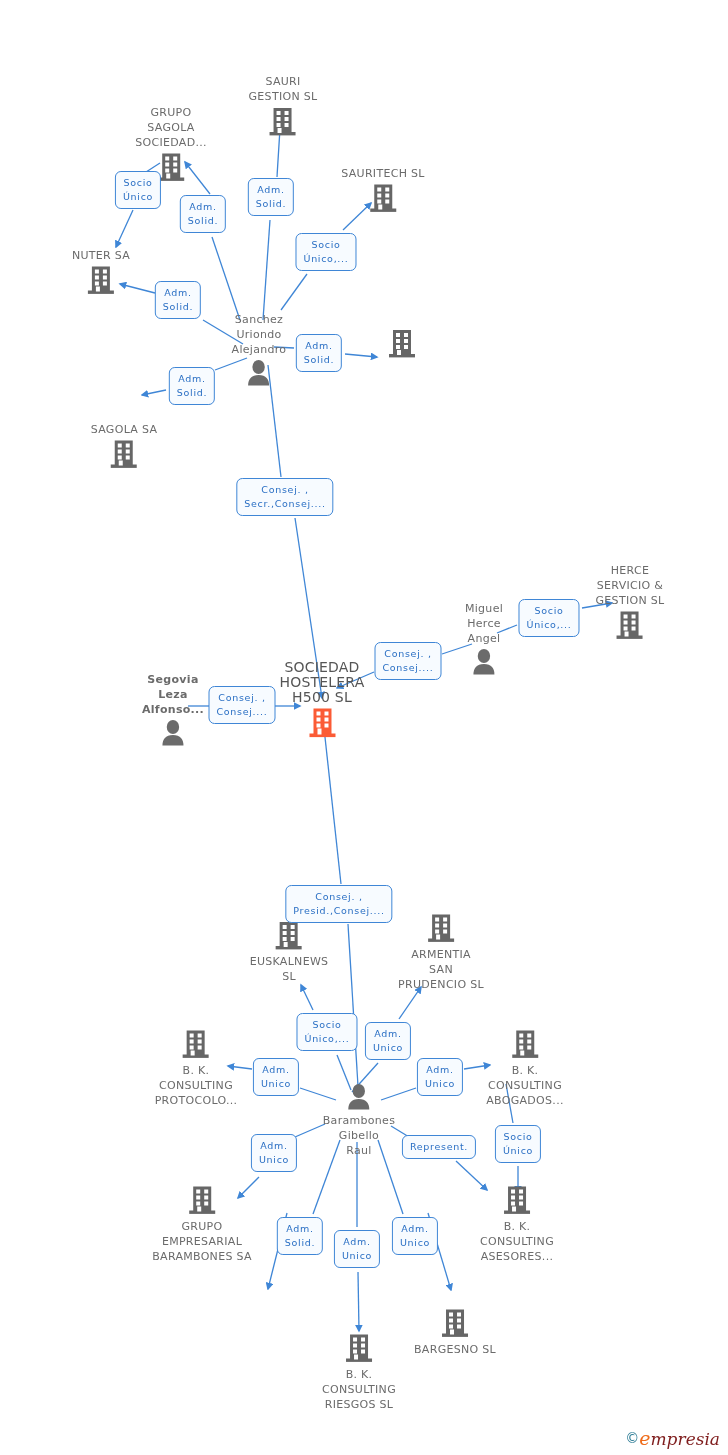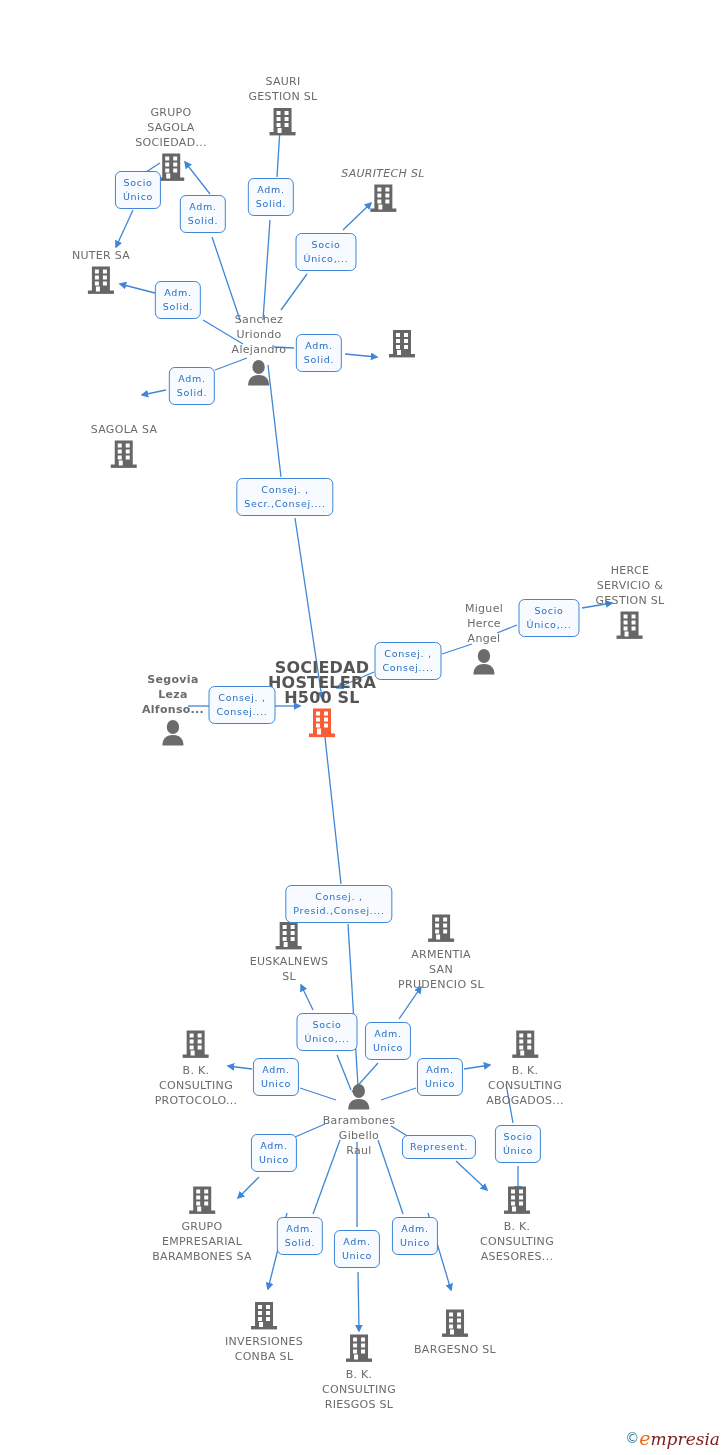--- a/index.html
+++ b/index.html
@@ -32,22 +32,22 @@
   .node .caption {
     color: #6b6b6b;
     font-size: 11px;
     line-height: 15px;
     letter-spacing: 0.3px;
     font-family: "DejaVu Sans", sans-serif;
     margin-top: 48px;
   }
   .node.focus .caption {
     color: #555555;
-    font-weight: bold;
-    font-size: 16px;
+    font-weight: normal;
+    font-size: 14px;
     letter-spacing: 0.2px;
     text-align: center;
   }
   .glyph {
     display: block;
     margin: 0 auto;
     line-height: 0;
   }
   .node.below .caption { margin-top: 2px; }
   .node.above .caption { margin-bottom: 2px; }
@@ -218,21 +218,21 @@
             <rect x="8" y="11" width="4" height="4"></rect>
             <rect x="16" y="11" width="4" height="4"></rect>
             <rect x="8" y="17" width="4" height="4"></rect>
             <rect x="16" y="17" width="4" height="4"></rect>
             <rect x="9" y="22" width="4" height="5"></rect>
           </g>
         </svg>
     </span>
   </div>
 
-  <div class="node above" style="left:383px; top:166px;font-style:italic;">
+  <div class="node above" style="left:383px; top:166px;">
     <div class="caption">
       <span>SAURITECH SL</span>
     </div>
     <span class="glyph">
       <svg width="28" height="32" viewBox="0 0 28 32">
           <g fill="#666666">
             <rect x="5" y="2" width="18" height="26"></rect>
             <rect x="1" y="26" width="26" height="3.4"></rect>
           </g>
           <g fill="#ffffff">
@@ -570,43 +570,20 @@
           </g>
         </svg>
     </span>
     <div class="caption">
       <span>B. K.</span><br>
       <span>CONSULTING</span><br>
       <span>ASESORES...</span>
     </div>
   </div>
 
-  <div class="node below" style="left:264px; top:1332px;">
-    <span class="glyph">
-      <svg width="28" height="32" viewBox="0 0 28 32">
-          <g fill="#666666">
-            <rect x="5" y="2" width="18" height="26"></rect>
-            <rect x="1" y="26" width="26" height="3.4"></rect>
-          </g>
-          <g fill="#ffffff">
-            <rect x="8" y="5" width="4" height="4"></rect>
-            <rect x="16" y="5" width="4" height="4"></rect>
-            <rect x="8" y="11" width="4" height="4"></rect>
-            <rect x="16" y="11" width="4" height="4"></rect>
-            <rect x="8" y="17" width="4" height="4"></rect>
-            <rect x="16" y="17" width="4" height="4"></rect>
-            <rect x="9" y="22" width="4" height="5"></rect>
-          </g>
-        </svg>
-    </span>
-    <div class="caption">
-      <span>INVERSIONES</span><br>
-      <span>CONBA SL</span>
-    </div>
-  </div>
 
   <div class="node below" style="left:359px; top:1372px;">
     <span class="glyph">
       <svg width="28" height="32" viewBox="0 0 28 32">
           <g fill="#666666">
             <rect x="5" y="2" width="18" height="26"></rect>
             <rect x="1" y="26" width="26" height="3.4"></rect>
           </g>
           <g fill="#ffffff">
             <rect x="8" y="5" width="4" height="4"></rect>

